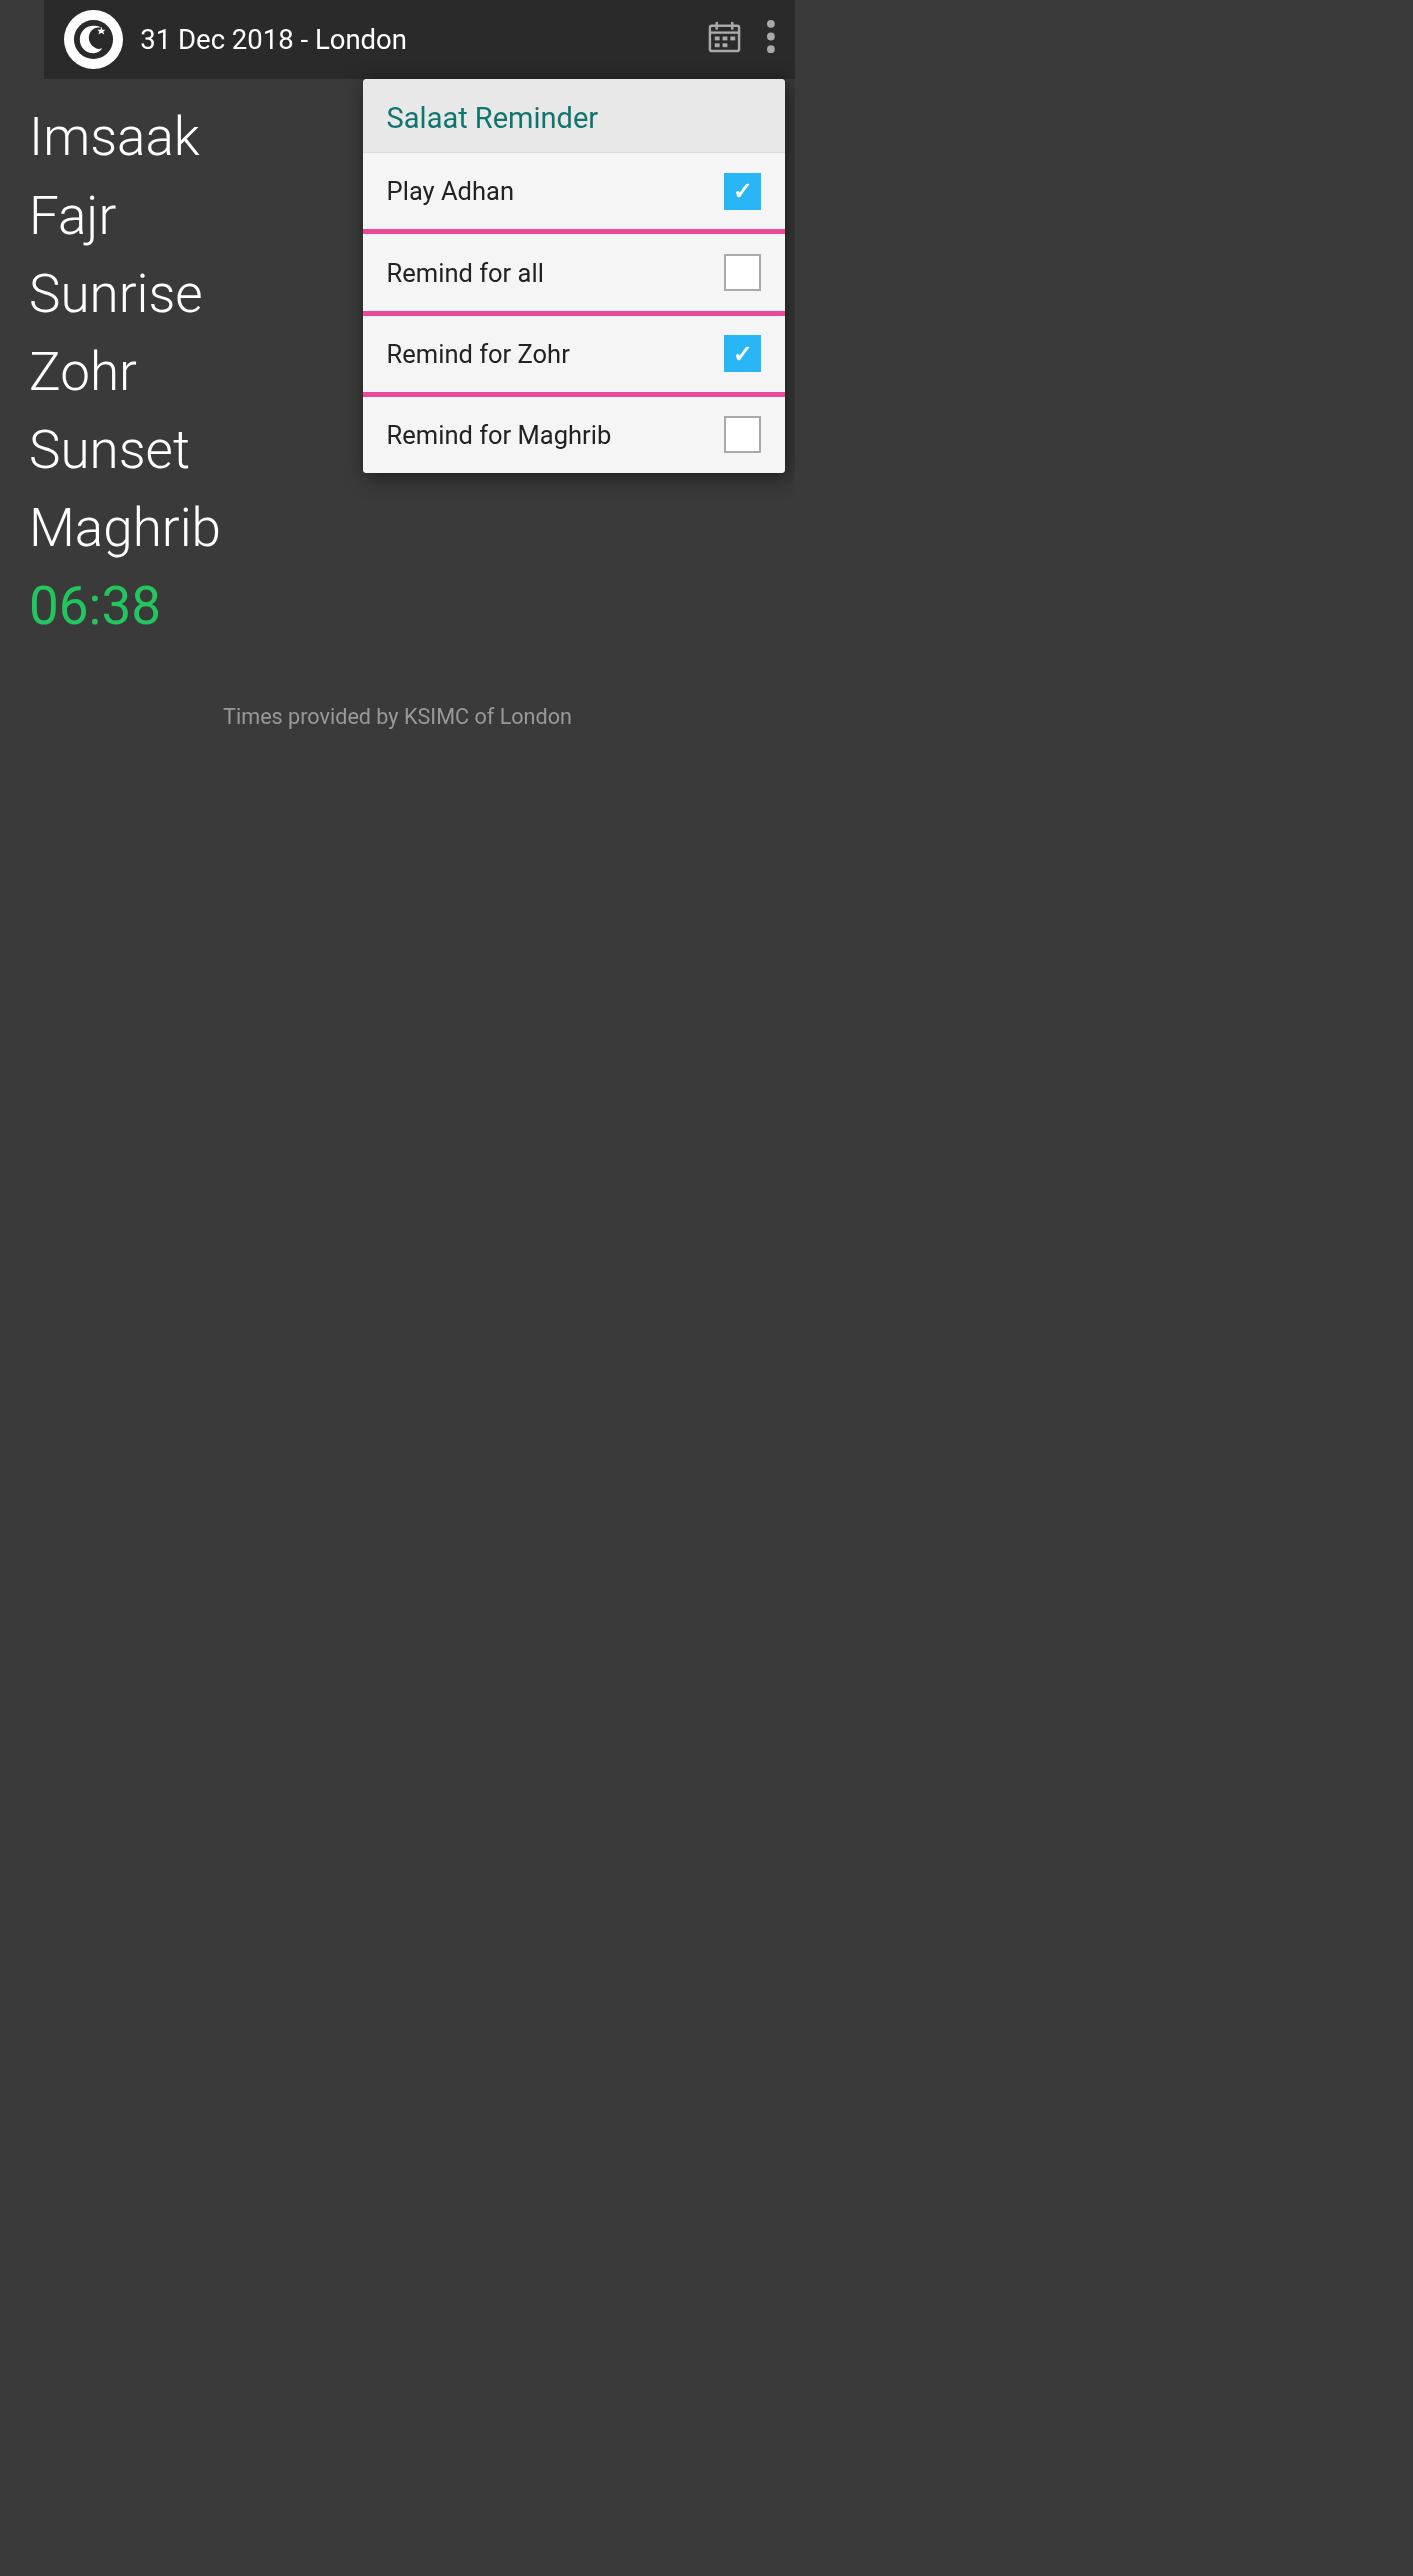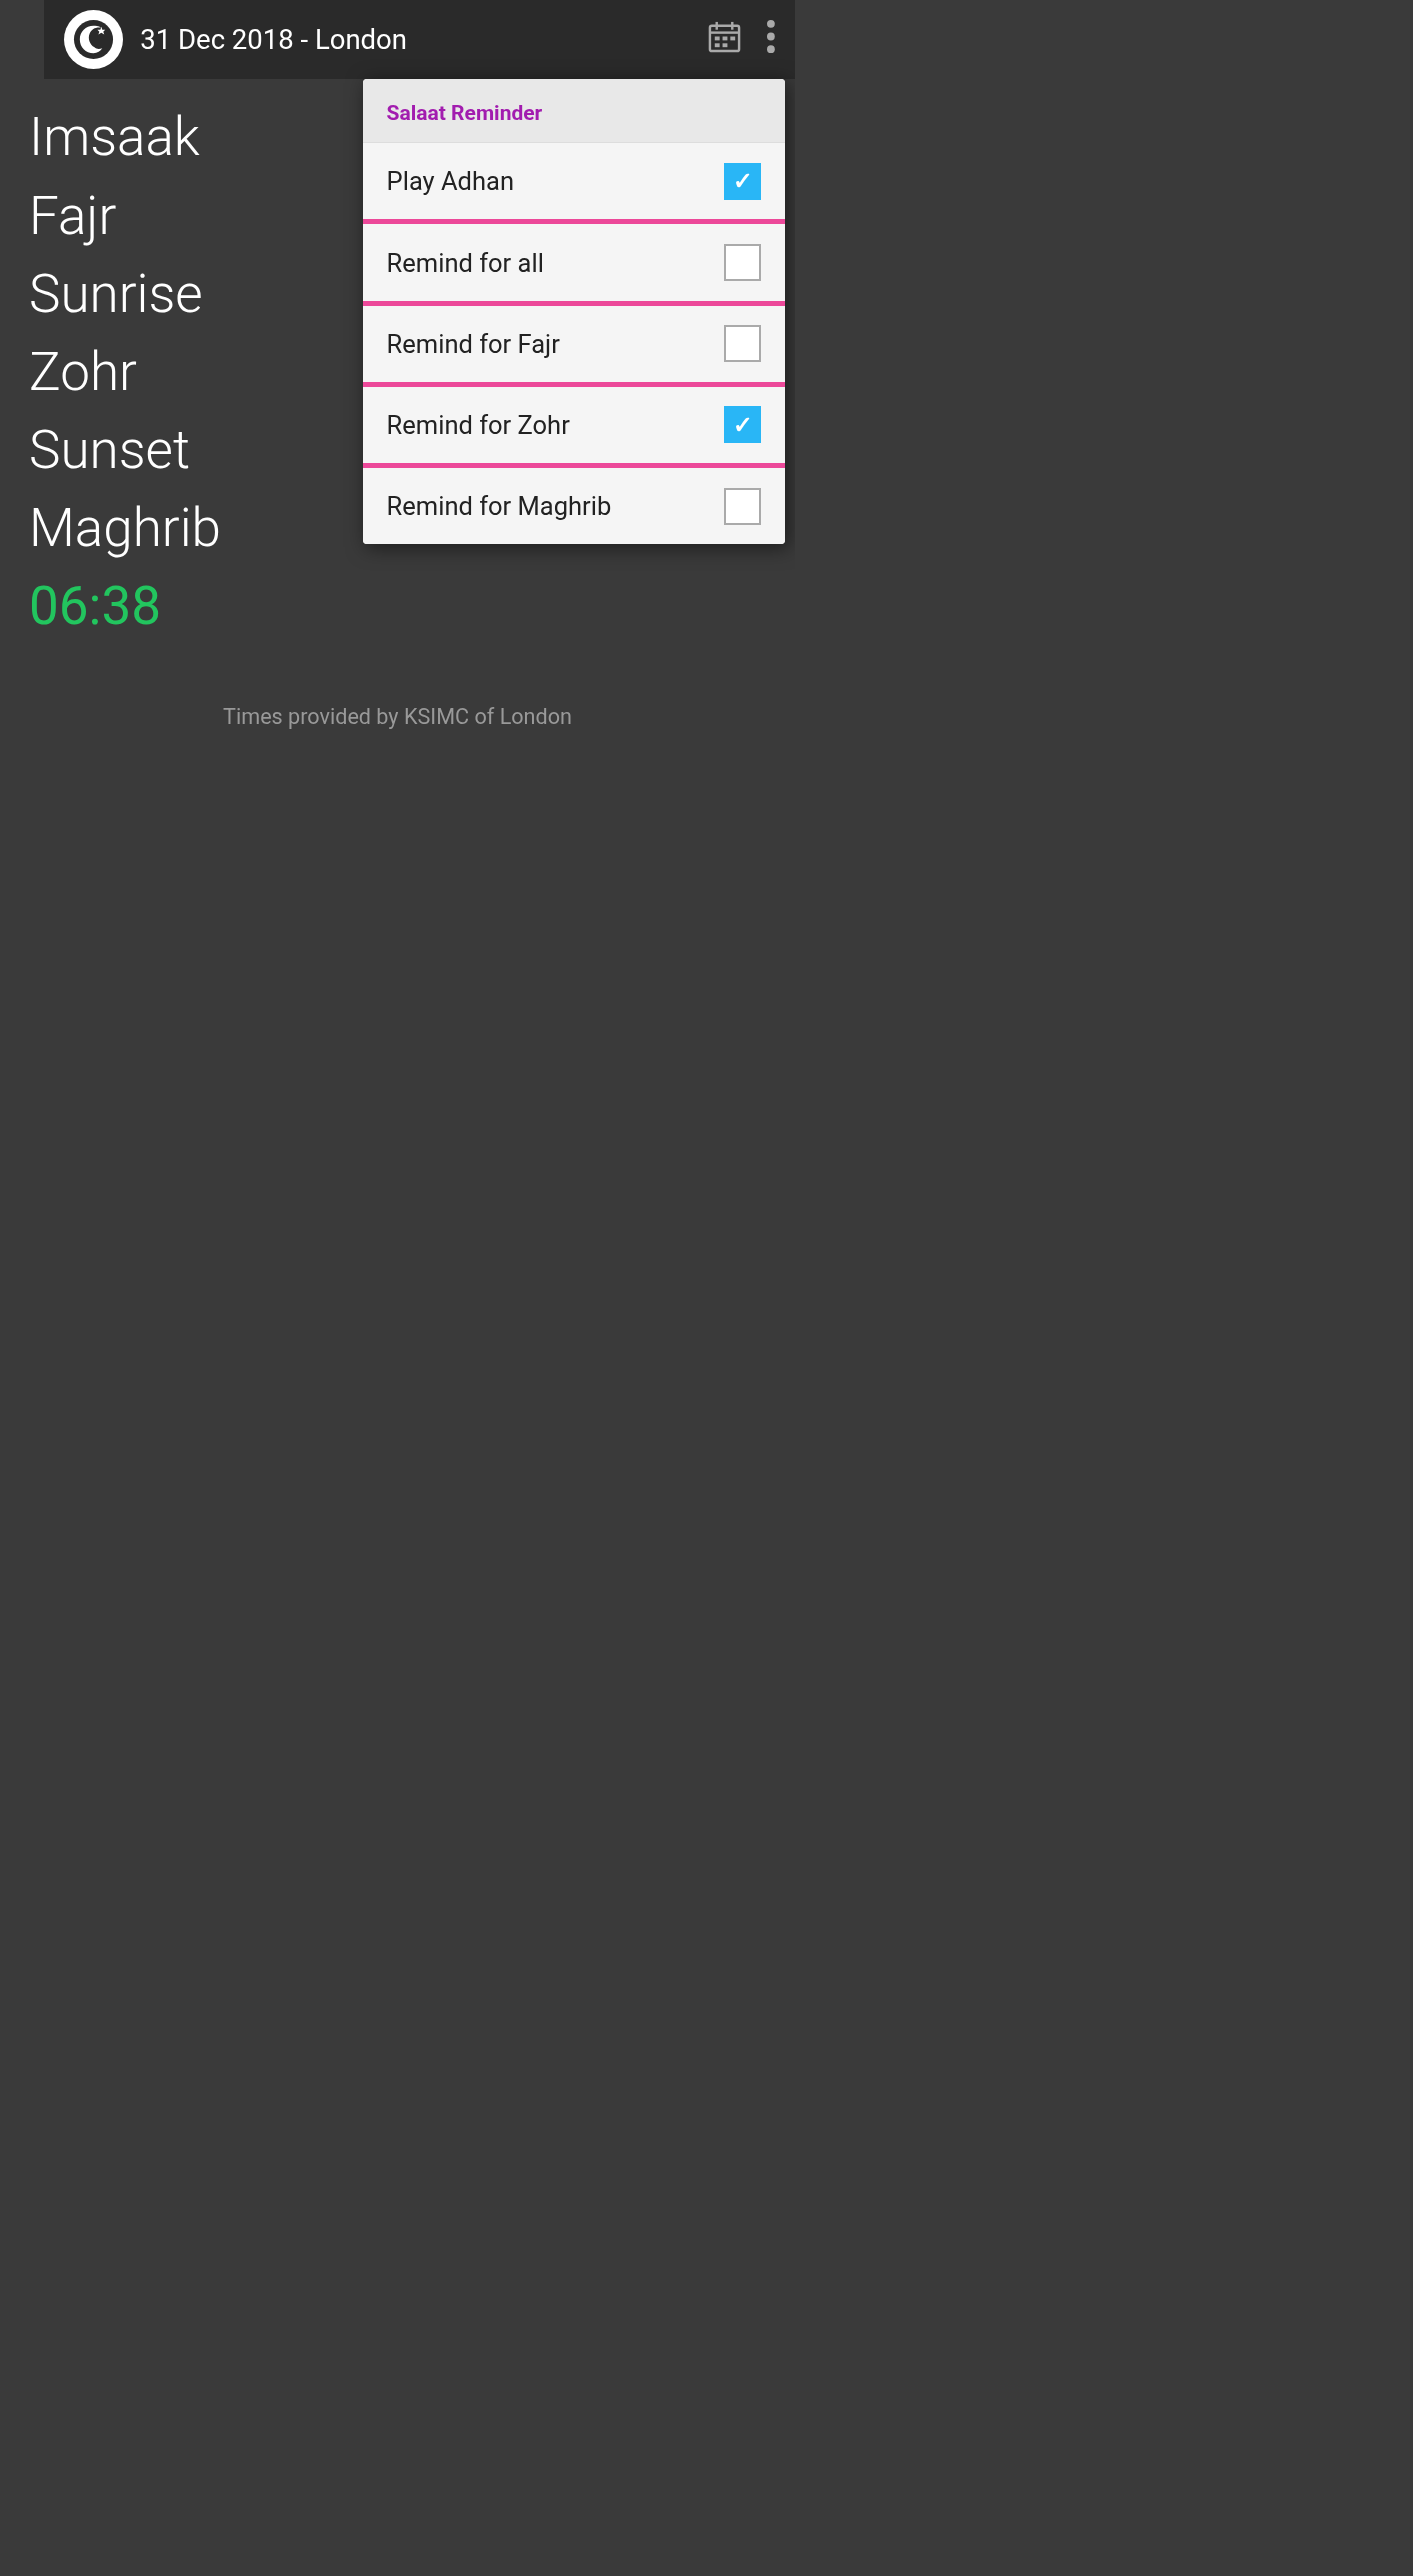--- a/index.html
+++ b/index.html
@@ -113,23 +113,23 @@
       overflow: hidden;
     }
 
     .dropdown-header {
       background-color: #e8e8e8;
       padding: 21.6px 23.6px 17.7px 23.6px;
       border-bottom: 1px solid #ddd;
     }
 
     .dropdown-header-title {
-      color: #a21caf;
-      font-size: 21px;
-      font-weight: 700;
+      color: #0f766e;
+      font-size: 29px;
+      font-weight: 400;
     }
 
     .dropdown-item {
       display: flex;
       align-items: center;
       justify-content: space-between;
       padding: 19.6px 23.6px;
       border-bottom: 5px solid #ec4899;
       background-color: #f5f5f5;
       cursor: pointer;
@@ -243,24 +243,20 @@
     <div class="dropdown-item">
       <span class="dropdown-item-label">Play Adhan</span>
       <div class="checkbox-box checked"></div>
     </div>
 
     <div class="dropdown-item">
       <span class="dropdown-item-label">Remind for all</span>
       <div class="checkbox-box"></div>
     </div>
 
-    <div class="dropdown-item">
-      <span class="dropdown-item-label">Remind for Fajr</span>
-      <div class="checkbox-box"></div>
-    </div>
 
     <div class="dropdown-item">
       <span class="dropdown-item-label">Remind for Zohr</span>
       <div class="checkbox-box checked"></div>
     </div>
 
     <div class="dropdown-item">
       <span class="dropdown-item-label">Remind for Maghrib</span>
       <div class="checkbox-box"></div>
     </div>

